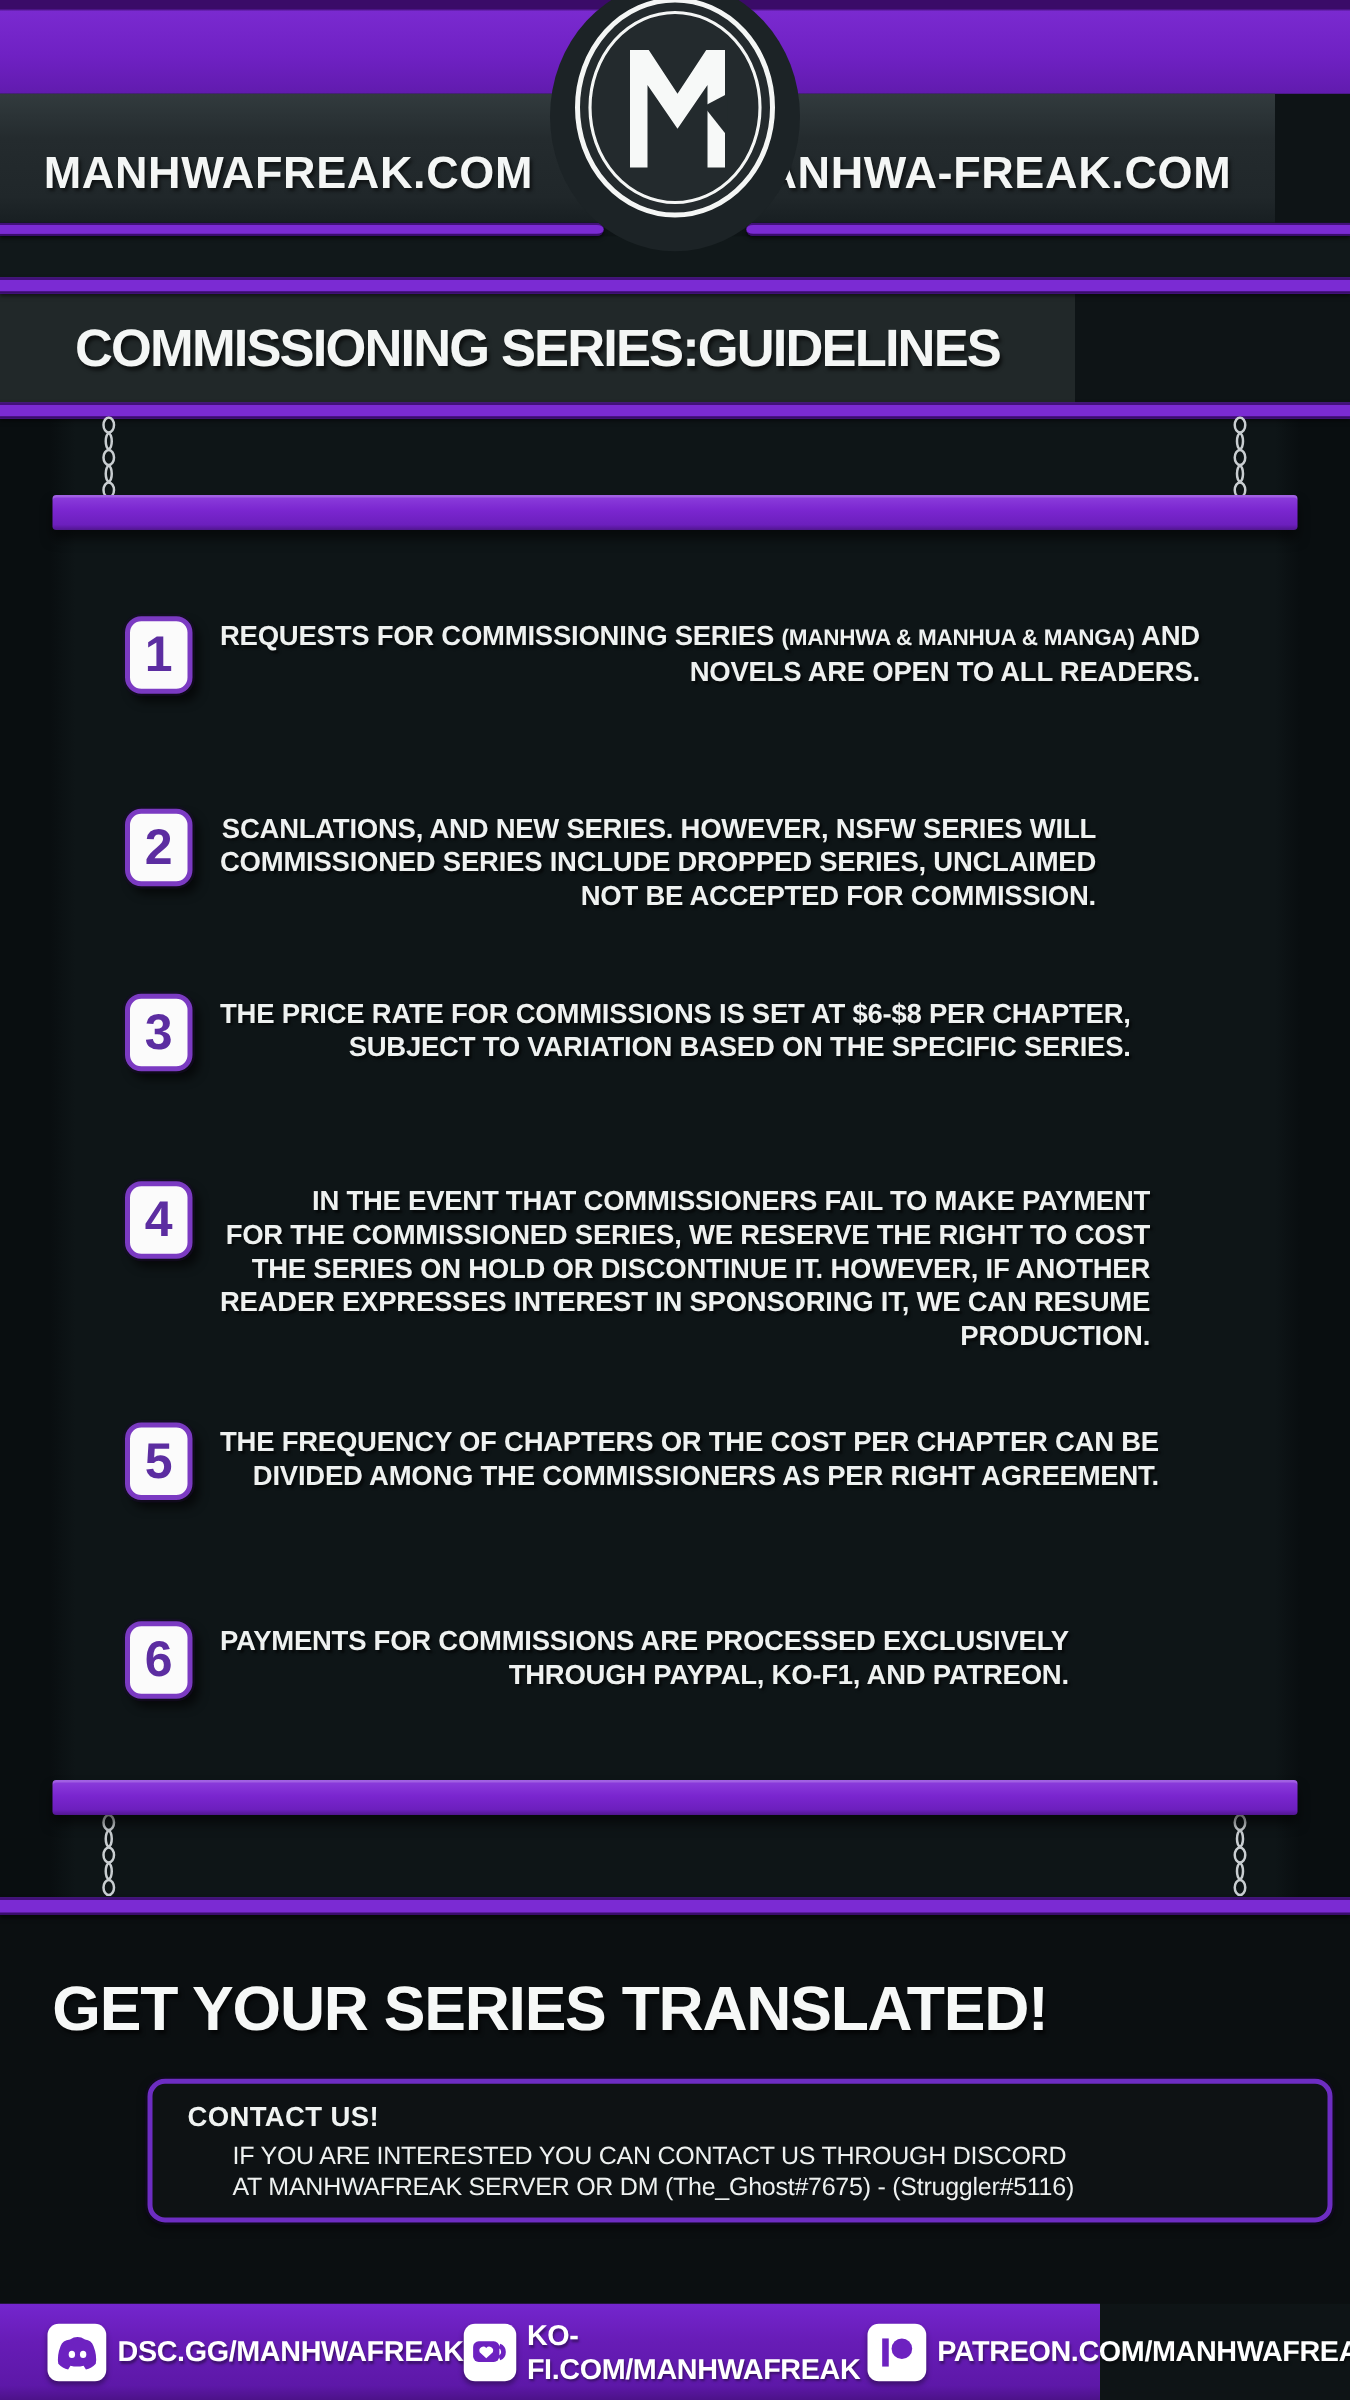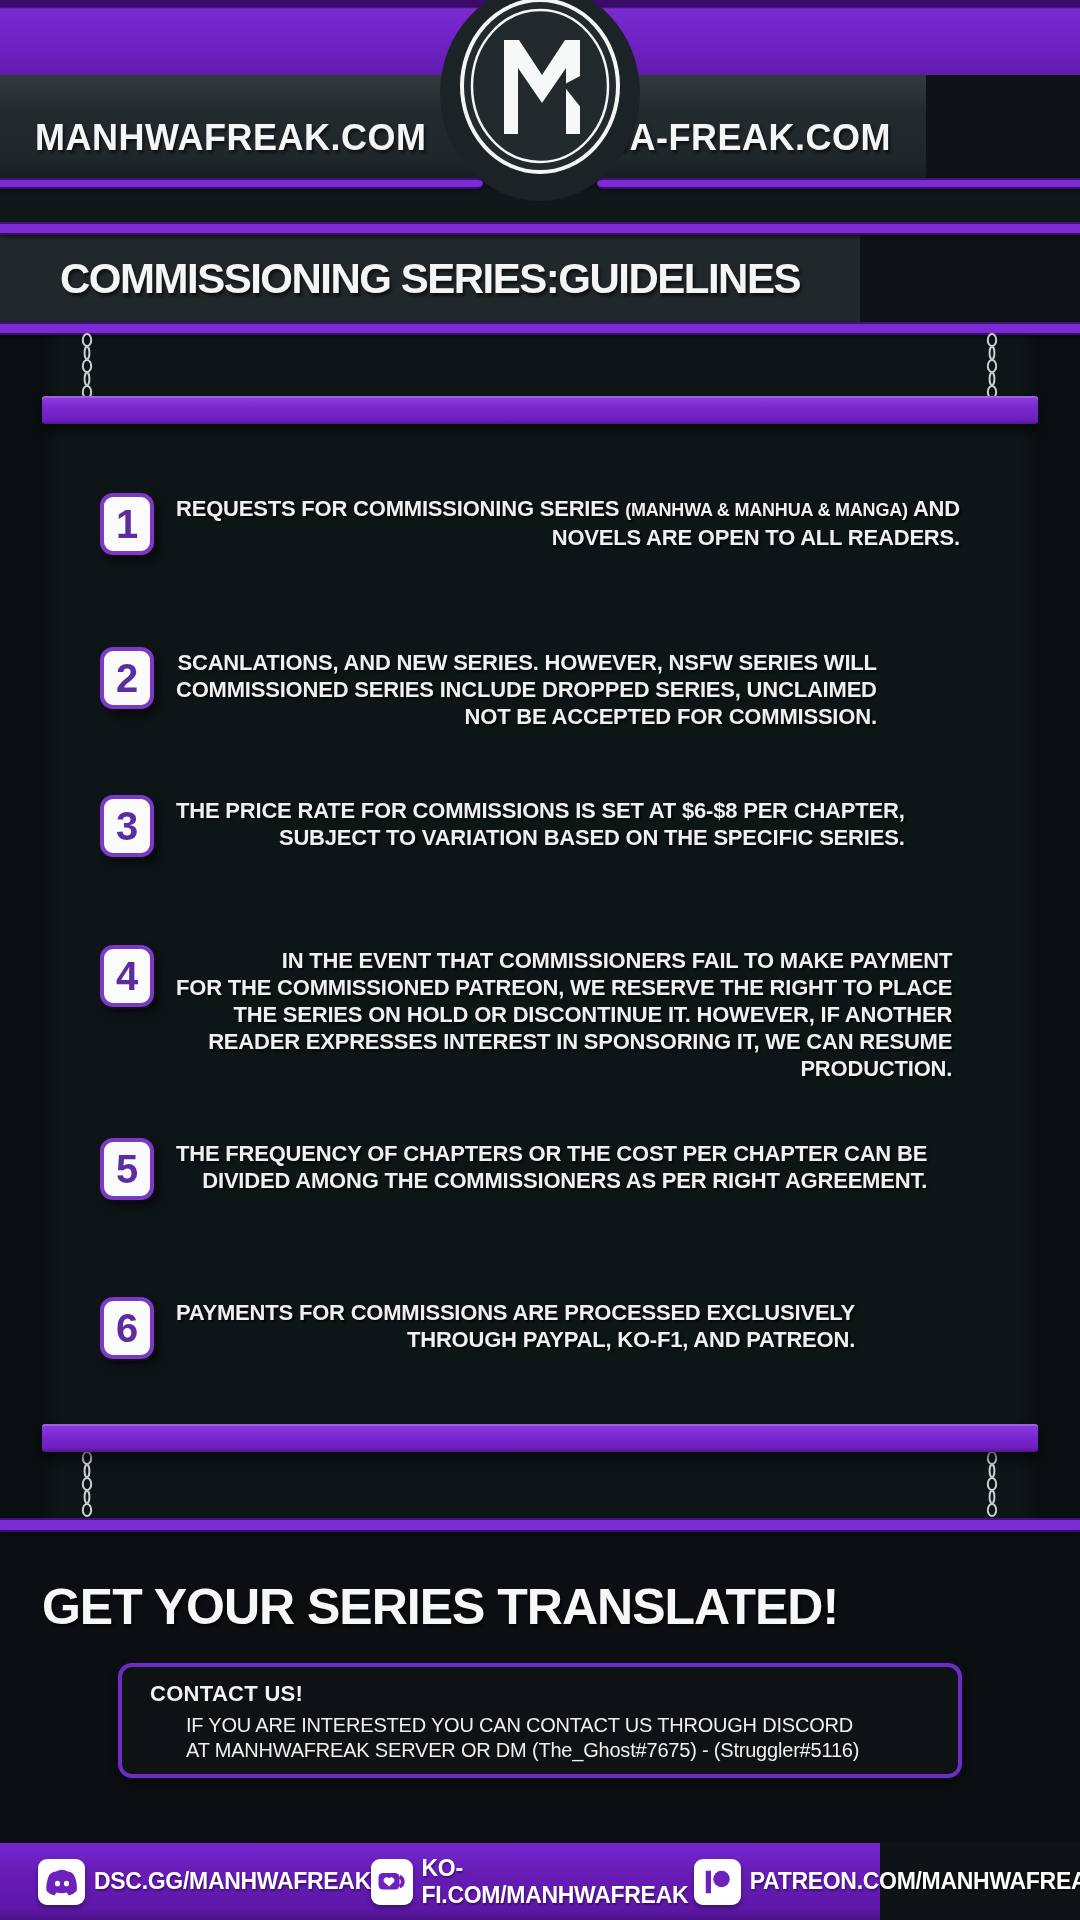--- a/index.html
+++ b/index.html
@@ -2,21 +2,21 @@
 <html><head>
 <meta charset="utf-8">
 <style>
   html,body{margin:0;padding:0;background:#000;}
   .canvas{position:relative;width:1080px;height:1920px;overflow:hidden;
           background:#0e1416;font-family:"Liberation Sans","DejaVu Sans",sans-serif;
           -webkit-font-smoothing:antialiased;}
   
   .band-top{position:absolute;left:0;top:0;width:1080px;height:75px;
             background:linear-gradient(#3a0b68 0 7px,#7a2ad0 9px,#6f21c3 60%,#611bae);z-index:1;}
-  .header-band{position:absolute;left:0;top:75px;width:926px;height:103px;
+  .header-band{position:absolute;left:0;top:75px;width:1020px;height:103px;
                background:linear-gradient(#323b3e,#242b2e 35%,#20272a 80%,#181f22);z-index:2;
                display:flex;justify-content:space-between;align-items:center;
                padding:0 35px;box-sizing:border-box;}
   .domain{color:#f4f6f5;font-size:36px;font-weight:bold;letter-spacing:.5px;
           padding-top:22px;text-shadow:2px 3px 3px rgba(0,0,0,.55);}
   .stripe{position:absolute;background:#7b2bd3;box-shadow:0 2px 3px rgba(0,0,0,.5);
           border-top:2px solid #42107a;border-bottom:2px solid #3a0d6c;box-sizing:border-box;z-index:3;}
   .stripe-a-left{left:0;top:178px;width:483px;height:11px;border-radius:0 6px 6px 0;}
   .stripe-a-right{left:597px;top:178px;width:483px;height:11px;border-radius:6px 0 0 6px;}
   .gap-band{position:absolute;left:0;top:189px;width:1080px;height:33px;background:#11181a;z-index:1;}
@@ -50,21 +50,21 @@
               box-shadow:0 0 0 2px rgba(25,12,45,.5),5px 6px 8px rgba(0,0,0,.6);}
   .rule-text{position:absolute;left:76px;top:2px;text-align:right;}
   .rule-line{white-space:nowrap;color:#eef1f0;font-size:22px;font-weight:bold;letter-spacing:-.2px;
              line-height:27px;text-shadow:2px 2px 2px rgba(0,0,0,.6);}
   .rule-line .small{font-size:18px;}
   
   .stripe-d{left:0;top:1518px;width:1080px;height:14px;}
   .bottom-section{position:absolute;left:0;top:1532px;width:1080px;height:311px;background:#0b0f11;z-index:2;}
   .cta-heading{position:absolute;left:0;top:46px;width:880px;text-align:center;color:#f6f8f7;
                font-size:50px;font-weight:600;letter-spacing:-1px;text-shadow:2px 3px 3px rgba(0,0,0,.6);}
-  .contact-box{position:absolute;left:118px;top:131px;width:844px;height:115px;box-sizing:border-box;
+  .contact-box{position:absolute;left:118px;top:131px;width:948px;height:115px;box-sizing:border-box;
                border:4px solid #6d2dc2;border-radius:14px;background:rgba(255,255,255,.015);
                box-shadow:0 0 0 2px rgba(20,8,40,.6),0 4px 8px rgba(0,0,0,.5);}
   .contact-title{position:absolute;left:28px;top:14px;color:#f0f3f2;font-size:22px;font-weight:bold;letter-spacing:.3px;}
   .contact-line{position:absolute;left:64px;white-space:nowrap;color:#eef1f0;font-size:20px;font-weight:400;letter-spacing:-.2px;}
   .contact-line.l1{top:47px;} .contact-line.l2{top:72px;}
   
   .footer{position:absolute;left:0;top:1843px;width:880px;height:77px;z-index:3;
           background:linear-gradient(#7426ce,#671cb6 40%,#5d18a8 85%,#4c1289);
           display:flex;align-items:center;justify-content:flex-start;
           padding:0 38px;box-sizing:border-box;}
@@ -166,21 +166,21 @@
         <div class="rule-badge">3</div>
         <div class="rule-text">
           <div class="rule-line"><span>THE PRICE RATE FOR COMMISSIONS IS SET AT $6-$8 PER CHAPTER,</span></div>
           <div class="rule-line"><span>SUBJECT TO VARIATION BASED ON THE SPECIFIC SERIES.</span></div>
         </div>
       </div>
       <div class="rule-row">
         <div class="rule-badge">4</div>
         <div class="rule-text">
           <div class="rule-line"><span>IN THE EVENT THAT COMMISSIONERS FAIL TO MAKE PAYMENT</span></div>
-          <div class="rule-line"><span>FOR THE COMMISSIONED PATREON, WE RESERVE THE RIGHT TO PLACE</span></div>
+          <div class="rule-line"><span>FOR THE COMMISSIONED SERIES, WE RESERVE THE RIGHT TO COST</span></div>
           <div class="rule-line"><span>THE SERIES ON HOLD OR DISCONTINUE IT. HOWEVER, IF ANOTHER</span></div>
           <div class="rule-line"><span>READER EXPRESSES INTEREST IN SPONSORING IT, WE CAN RESUME</span></div>
           <div class="rule-line"><span>PRODUCTION.</span></div>
         </div>
       </div>
       <div class="rule-row">
         <div class="rule-badge">5</div>
         <div class="rule-text">
           <div class="rule-line"><span>THE FREQUENCY OF CHAPTERS OR THE COST PER CHAPTER CAN BE</span></div>
           <div class="rule-line"><span>DIVIDED AMONG THE COMMISSIONERS AS PER RIGHT AGREEMENT.</span></div>

